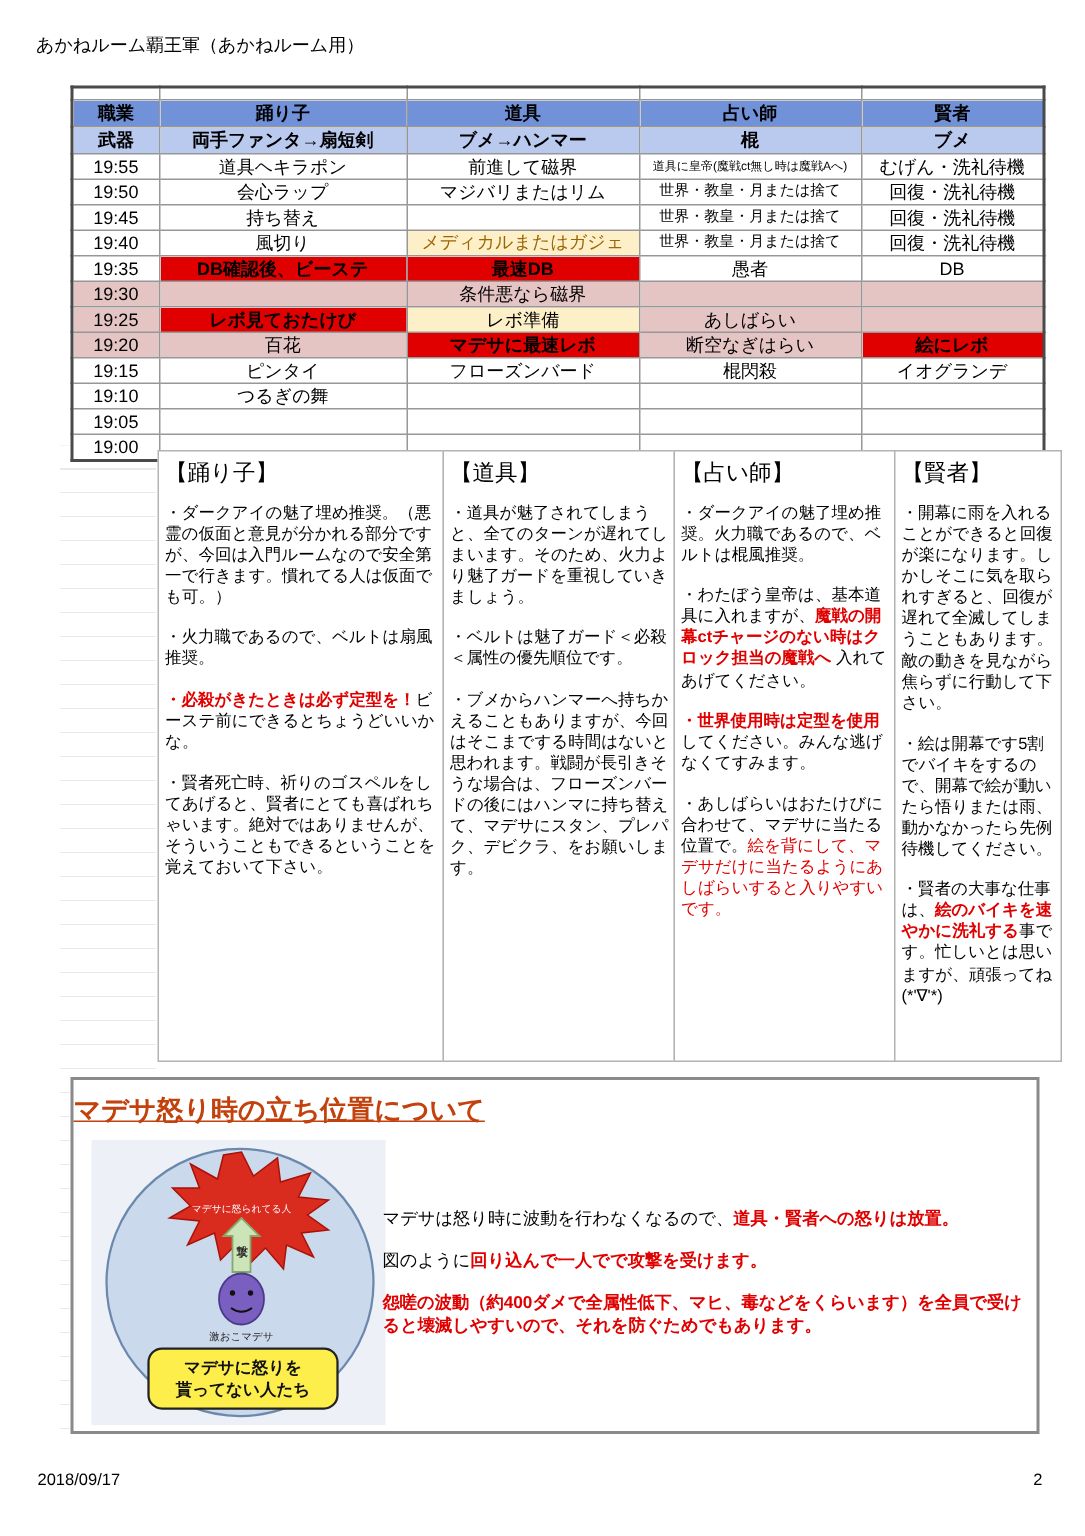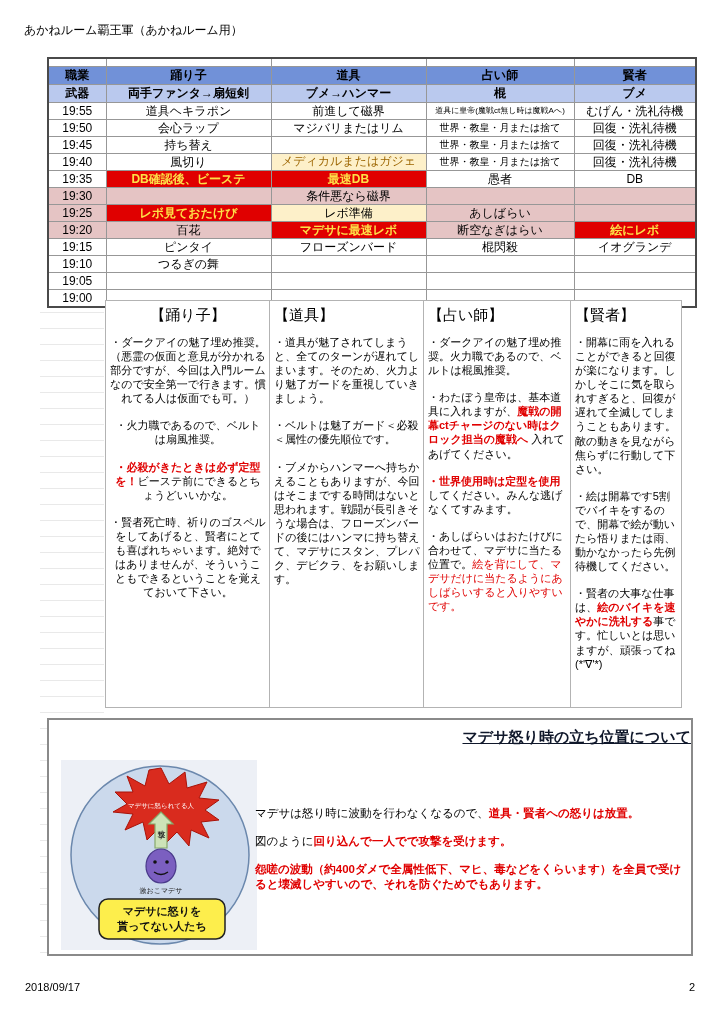--- a/index.html
+++ b/index.html
@@ -9,46 +9,46 @@
   .gridlines{position:absolute;left:40px;top:297px;width:64px;height:658px;
     background:repeating-linear-gradient(to bottom,transparent 0,transparent 15px,#e9e9e9 15px,#e9e9e9 16px);}
   
   table.sched{position:absolute;left:47px;top:57px;border-collapse:collapse;table-layout:fixed;
     width:648px;font-size:12px;border:2px solid #4a4a4a;}
   table.sched td{border:1px solid #979797;height:16px;line-height:16px;padding:0;
     text-align:center;overflow:hidden;white-space:nowrap;}
   tr.spacer td{height:7px;line-height:7px;}
   tr.hrow1 td{background:#7191d8;font-weight:bold;height:17px;line-height:17px;}
   tr.hrow2 td{background:#bac9ee;font-weight:bold;height:17px;line-height:17px;}
-  td.red{background:#e00000;color:#fde047;font-weight:bold;}
+  td.red{background:#e00000;color:#000000;font-weight:bold;}
   td.pink{background:#e5c4c4;}
   td.cream{background:#fdf0c9;}
   td.brown{color:#9c6500;font-family:Liberation Mono, monospace;}
   td.sm{font-size:8px;margin-top:24px;}
   td.md{font-size:10px;}
   td.time{background:#fff;}
   td.time.pink{background:#e5c4c4;}
   
   .notes{position:absolute;left:105px;top:300px;display:flex;}
   .note-col{box-sizing:border-box;border:1px solid #b3b3b3;margin-left:-1px;height:408px;
     padding:3px 3px 0 4px;background:#fff;overflow:hidden;}
-  .note-col:nth-child(1){width:165px;margin-left:0;text-align:center;}
+  .note-col:nth-child(1){width:191px;margin-left:0;}
   .note-col:nth-child(2){width:155px;}
   .note-col:nth-child(3){width:148px;}
   .note-col:nth-child(4){width:112px;}
   .note-col h3{font-size:15px;font-weight:normal;margin:2px 0 10px 0;}
   .note-col p{font-size:11px;line-height:1.28;margin:0 0 13px 0;}
   .note-col:nth-child(3) p{font-size:11px;}
   .red{color:#e00000;}
   .b{font-weight:bold;}
   
   .madesa-box{position:absolute;left:47px;top:718px;width:646px;height:238px;
     border:2px solid #8a8a8a;background:#fff;box-sizing:border-box;}
-  .madesa-title{margin:8px 0 0 0;text-align:right;font-size:15px;font-weight:bold;
-    color:#0f172a;text-decoration:underline;}
+  .madesa-title{margin:8px 0 0 0;text-align:left;font-size:18px;font-weight:bold;
+    color:#c2410c;text-decoration:underline;}
   .diagram{position:absolute;left:12px;top:40px;width:196px;height:190px;background:#edf0f6;}
   .madesa-text{position:absolute;left:206px;top:86px;width:432px;}
   .madesa-text p{font-size:11.5px;line-height:1.3;margin:0 0 13px 0;}
   
   .footer-date{position:absolute;left:25px;top:981px;font-size:11px;}
   .footer-page{position:absolute;right:28px;top:981px;font-size:11px;}
 </style>
 </head>
 <body>
 

